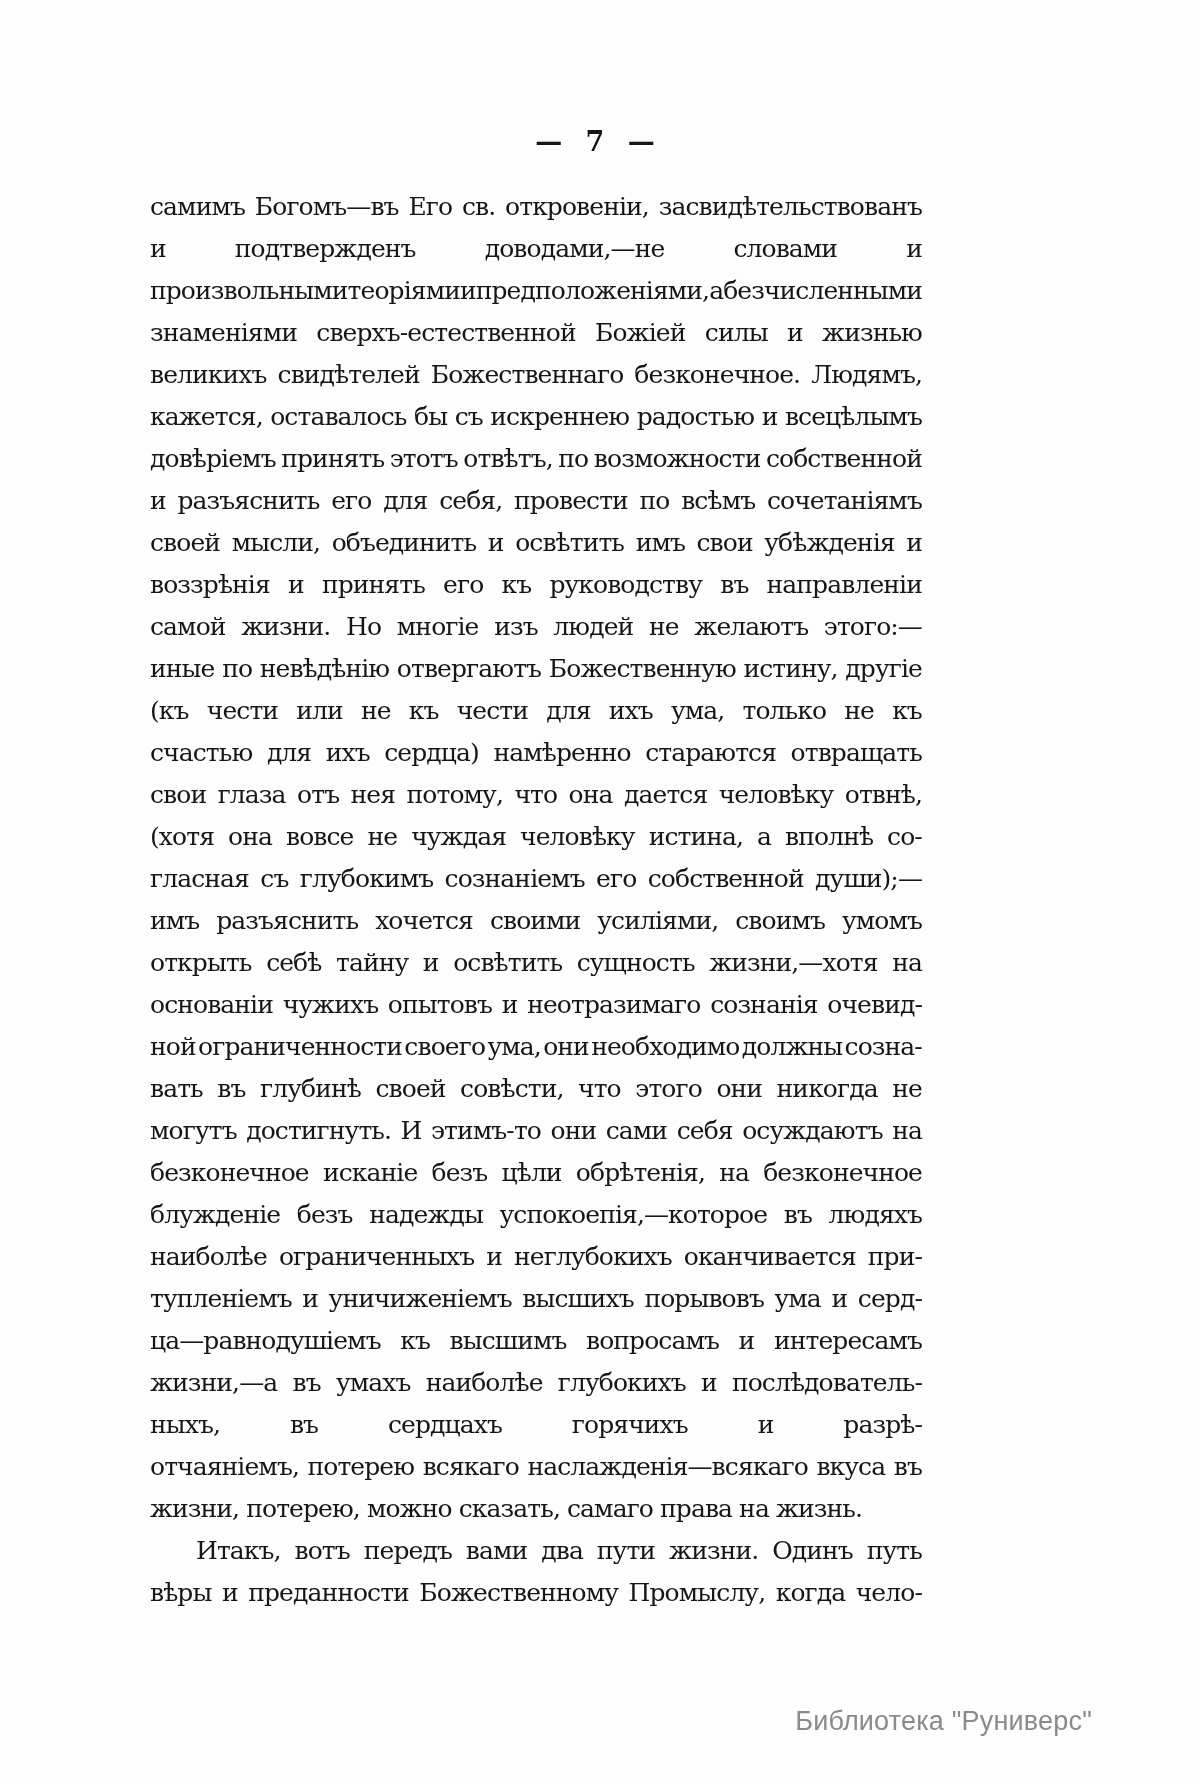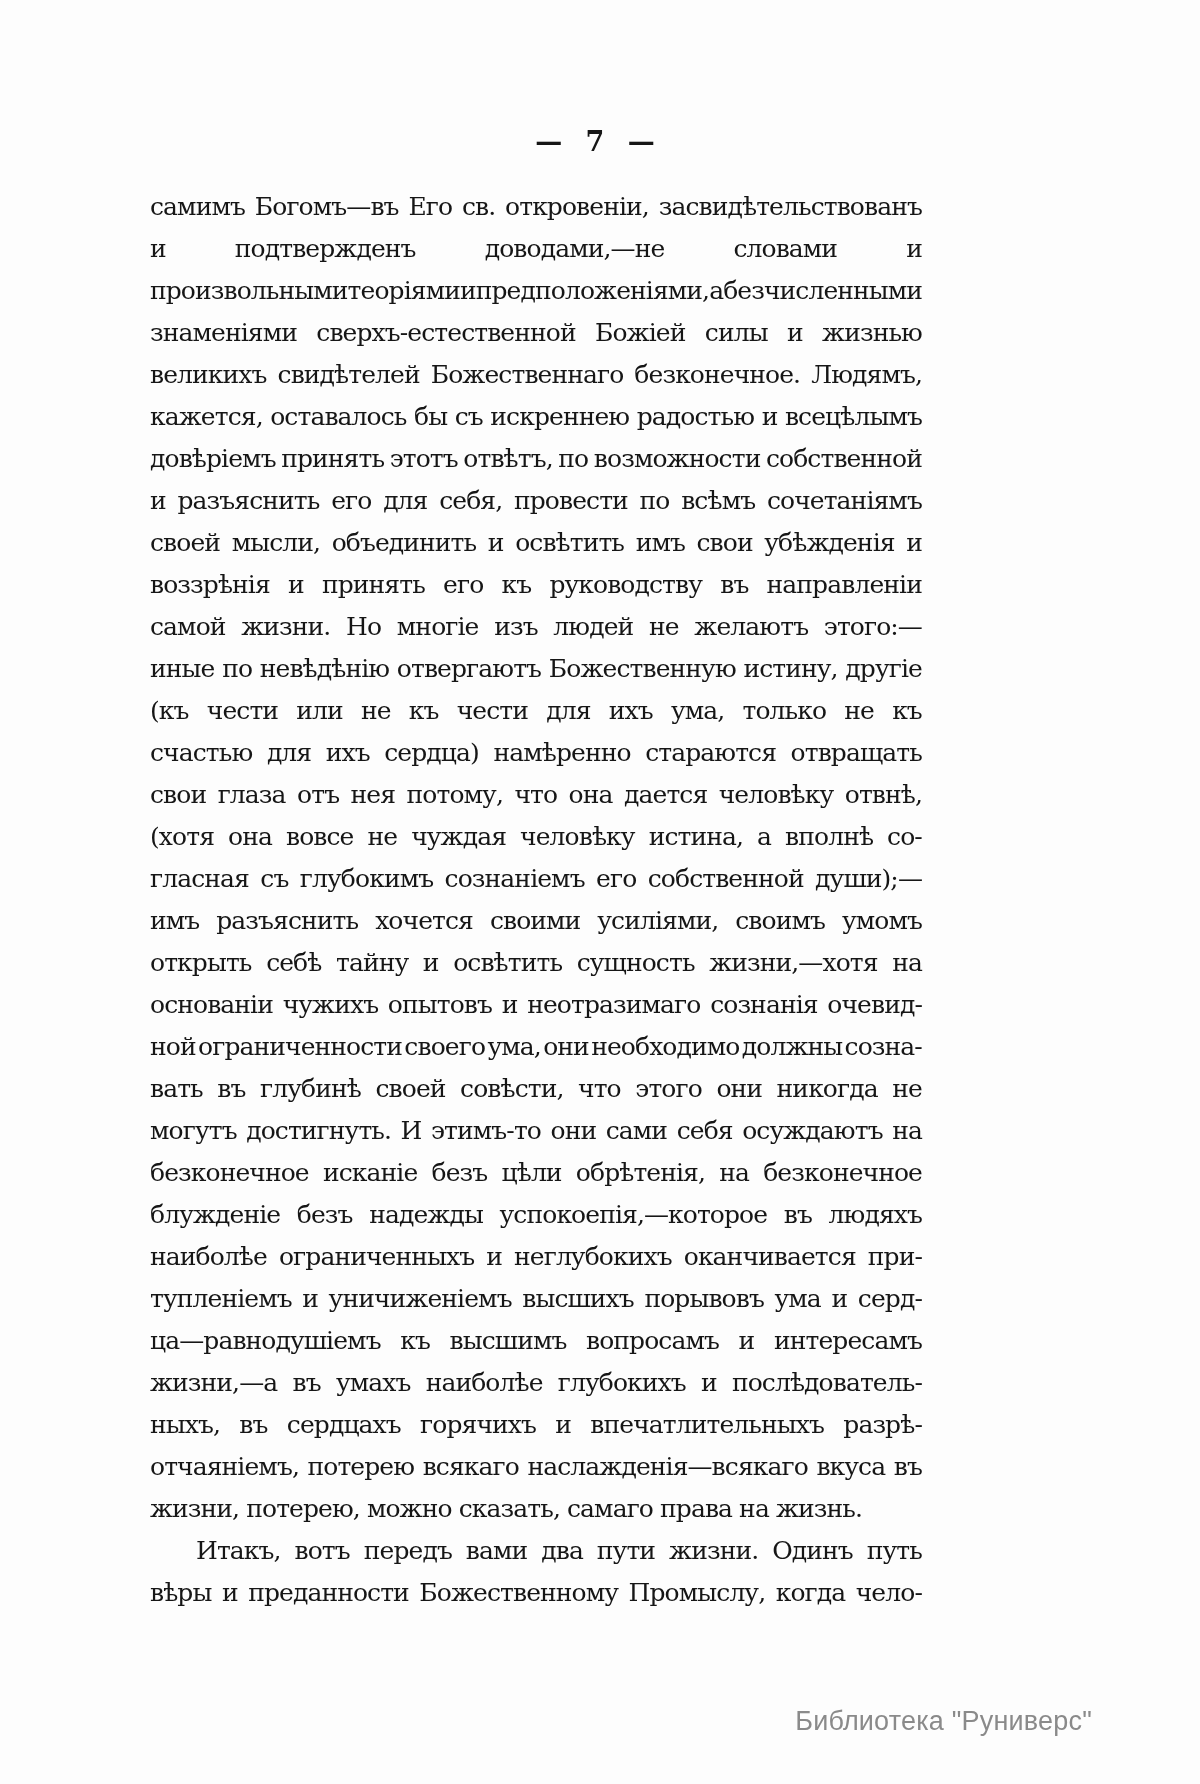--- a/index.html
+++ b/index.html
@@ -342,21 +342,20 @@
         <span>глубокихъ</span>
         <span>и</span>
         <span>послѣдователь-</span>
       </div>
       <div class="line just">
         <span>ныхъ,</span>
         <span>въ</span>
         <span>сердцахъ</span>
         <span>горячихъ</span>
         <span>и</span>
-        <span>впечатлительныхъ</span>
         <span>разрѣ-</span>
       </div>
       <div class="line just">
         <span>отчаяніемъ,</span>
         <span>потерею</span>
         <span>всякаго</span>
         <span>наслажденія—всякаго</span>
         <span>вкуса</span>
         <span>въ</span>
       </div>

